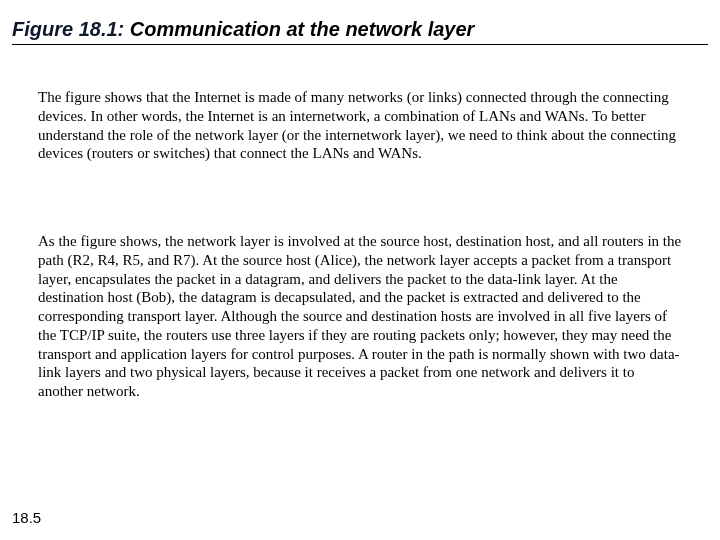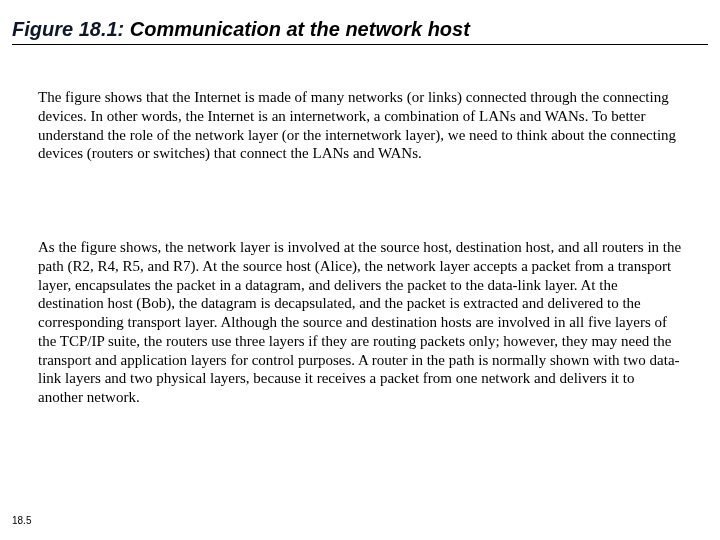--- a/index.html
+++ b/index.html
@@ -38,38 +38,38 @@
     background: #000;
   }
   .body-text {
     position: absolute;
     left: 38px;
     width: 644px;
     font-size: 15px;
     line-height: 1.25;
   }
   #p1 { top: 88px; }
-  #p2 { top: 238px; }
+  #p2 { top: 232px; }
   .page-num {
     position: absolute;
     left: 12px;
     bottom: 14px;
     font-family: Arial, Helvetica, sans-serif;
-    font-size: 10px;
+    font-size: 15px;
     color: #000;
   }
 </style>
 </head>
 <body>
 
 <div class="page">
 
   <div class="fig-title">
     <span class="num">Figure 18.1:</span>
-    <span>Communication at the network host</span>
+    <span>Communication at the network layer</span>
   </div>
 
   <div class="hr"></div>
 
   <div id="p1" class="body-text">The figure shows that the Internet is made of many networks (or links) connected through the connecting devices. In other words, the Internet is an internetwork, a combination of LANs and WANs. To better understand the role of the network layer (or the internetwork layer), we need to think about the connecting devices (routers or switches) that connect the LANs and WANs.</div>
 
   <div id="p2" class="body-text">As the figure shows, the network layer is involved at the source host, destination host, and all routers in the path (R2, R4, R5, and R7). At the source host (Alice), the network layer accepts a packet from a transport layer, encapsulates the packet in a datagram, and delivers the packet to the data-link layer. At the destination host (Bob), the datagram is decapsulated, and the packet is extracted and delivered to the corresponding transport layer. Although the source and destination hosts are involved in all five layers of the TCP/IP suite, the routers use three layers if they are routing packets only; however, they may need the transport and application layers for control purposes. A router in the path is normally shown with two data-link layers and two physical layers, because it receives a packet from one network and delivers it to another network.</div>
 
   <div class="page-num">18.5</div>
 

